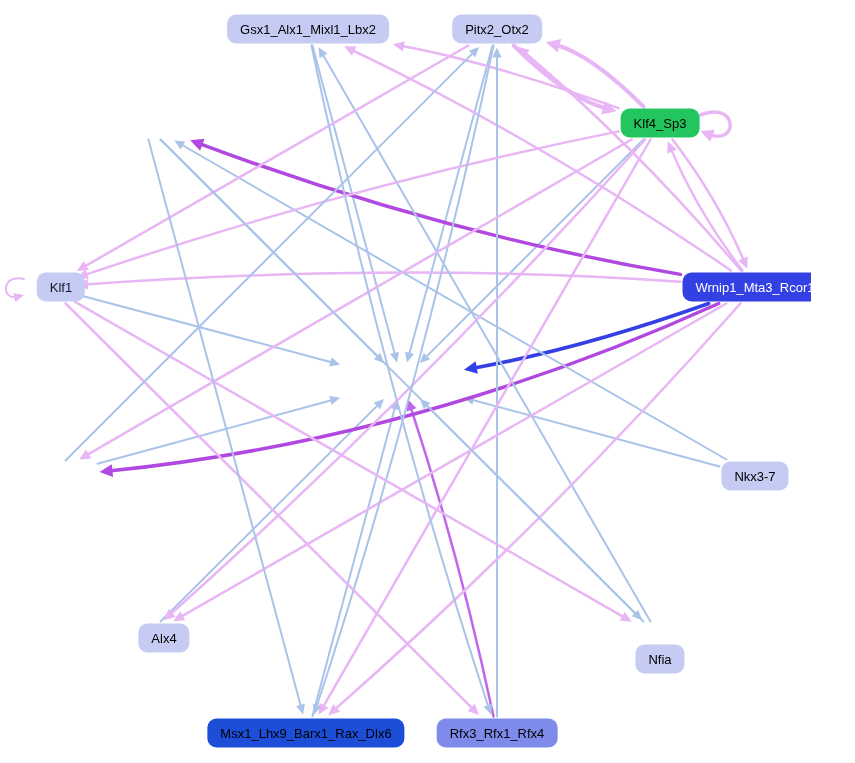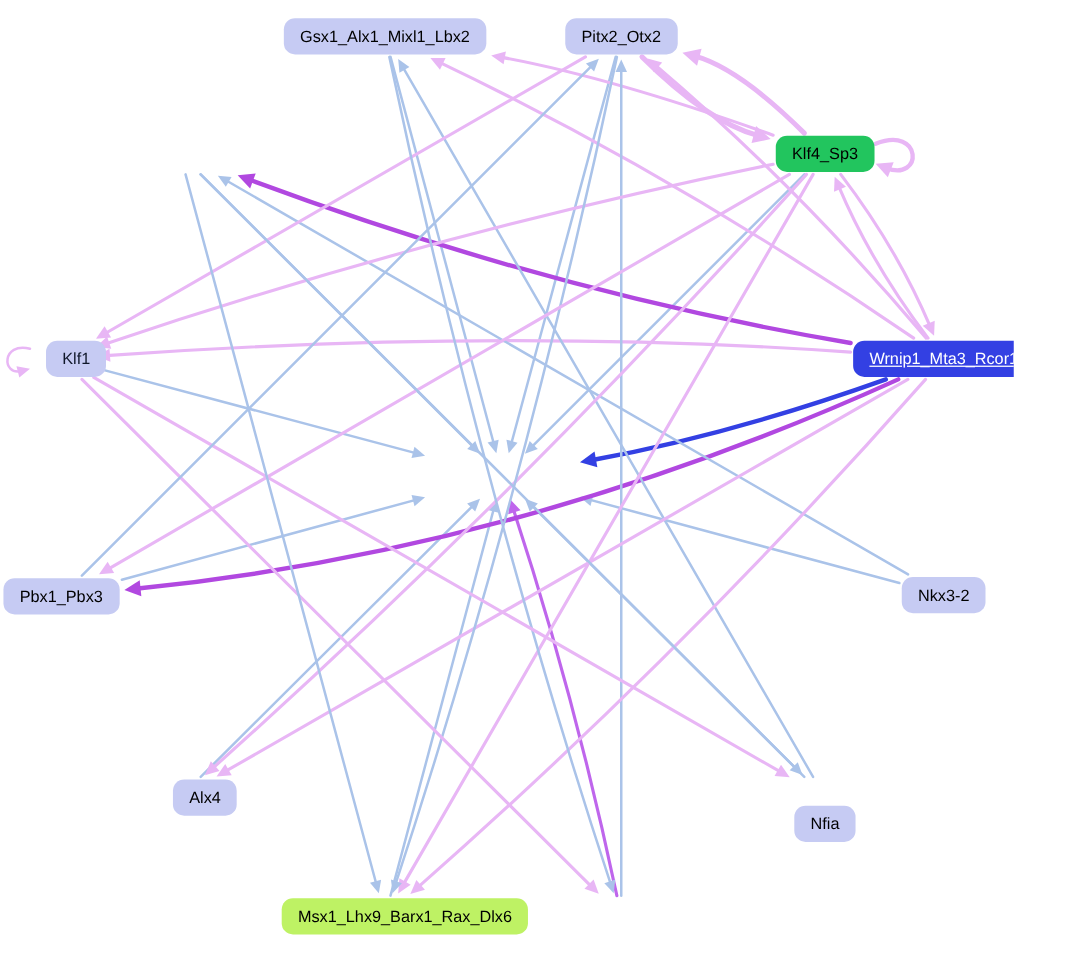--- a/index.html
+++ b/index.html
@@ -119,19 +119,19 @@
       <path d="M 828.5 279 C 862.7 266.3 862.7 307.7 836.3745869884859 297.92418873549036" stroke="#e8b6f5" stroke-width="3" fill="none" stroke-linecap="round"></path>
       <polygon points="828.5,295 841.7684926818661,293.7401976538888 837.7303272852364,304.6146273046551" fill="#e8b6f5"></polygon>
       <path d="M 24 279 C 1.2000000000000028 273.2 1.2000000000000028 300.8 17.21606120751239 296.72573881563284" stroke="#e8b6f5" stroke-width="2" fill="none" stroke-linecap="round"></path>
       <polygon points="24,295 15.442715803862123,301.9233580859673 13.174601931887564,293.00732424441213" fill="#e8b6f5"></polygon>
     </svg>
 
 <div class="node" style="background: rgb(198, 203, 243); color: rgb(0, 0, 0); left: 308px; top: 29px;"><span>Gsx1_Alx1_Mixl1_Lbx2</span></div>
     <div class="node" style="background: rgb(198, 203, 243); color: rgb(0, 0, 0); left: 497px; top: 29px;"><span>Pitx2_Otx2</span></div>
     <div class="node" style="background: #22c55e; color: rgb(0, 0, 0); left: 660px; top: 123px;"><span>Klf4_Sp3</span></div>
     <div class="node" style="background: rgb(198, 203, 243); color: #0f172a; left: 49px; top: 287px; margin-left: 12px;"><span>Klf1</span></div>
-    <div class="node" style="background: rgb(51, 64, 227); color: rgb(255, 255, 255); left: 755px; top: 287px; text-decoration: underline;"><span>Wrnip1_Mta3_Rcor1</span></div>
-    <div class="node" style="background: rgb(198, 203, 243); color: rgb(0, 0, 0); left: 49px; top: 477px;"><span>Pbx1_Pbx3</span></div>
-    <div class="node" style="background: rgb(198, 203, 243); color: rgb(0, 0, 0); left: 755px; top: 476px;"><span>Nkx3-2</span></div>
+    <div class="node" style="background: rgb(51, 64, 227); color: rgb(255, 255, 255); left: 755px; top: 287px;"><span>Wrnip1_Mta3_Rcor1</span></div>
+    <div class="node" style="background: rgb(198, 203, 243); color: rgb(0, 0, 0); left: 755px; top: 476px;"><span>Nkx3-7</span></div>
     <div class="node" style="background: rgb(198, 203, 243); color: rgb(0, 0, 0); left: 144px; top: 638px; margin-left: 20px;"><span>Alx4</span></div>
     <div class="node" style="background: rgb(198, 203, 243); color: rgb(0, 0, 0); left: 660px; top: 638px; margin-top: 21px;"><span>Nfia</span></div>
-    <div class="node" style="background: #bef264; color: rgb(0, 0, 0); left: 324px; top: 733px;"><span>Msx1_Lhx9_Barx1_Rax_Dlx6</span></div>
+    <div class="node" style="background: #1d4ed8; color: rgb(0, 0, 0); left: 306px; top: 733px;"><span>Msx1_Lhx9_Barx1_Rax_Dlx6</span></div>
+    <div class="node" style="background: rgb(126, 139, 234); color: rgb(0, 0, 0); left: 497px; top: 733px;"><span>Rfx3_Rfx1_Rfx4</span></div>
   </div>
 
 </body></html>

